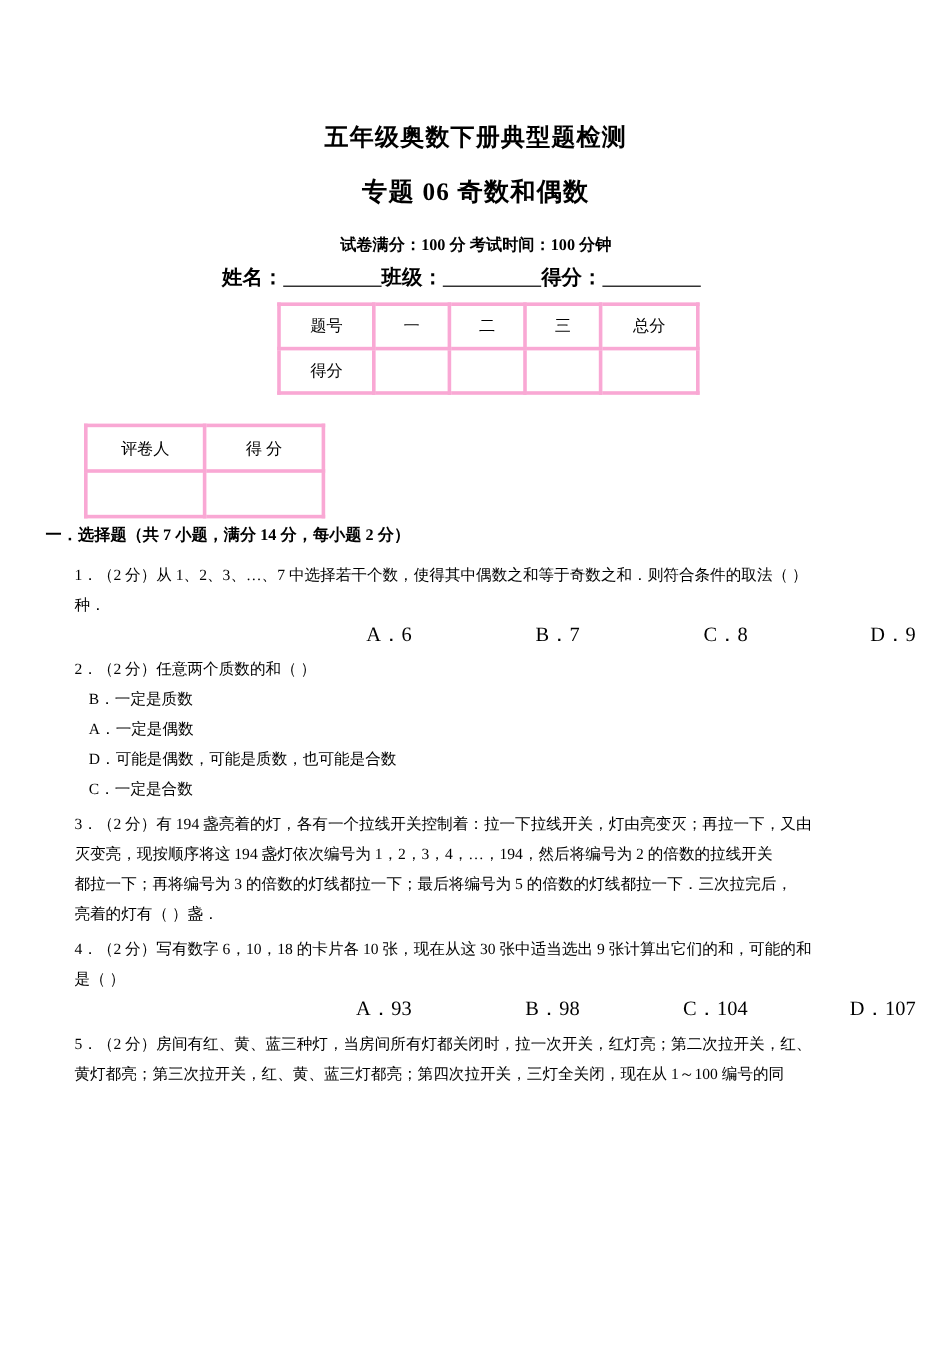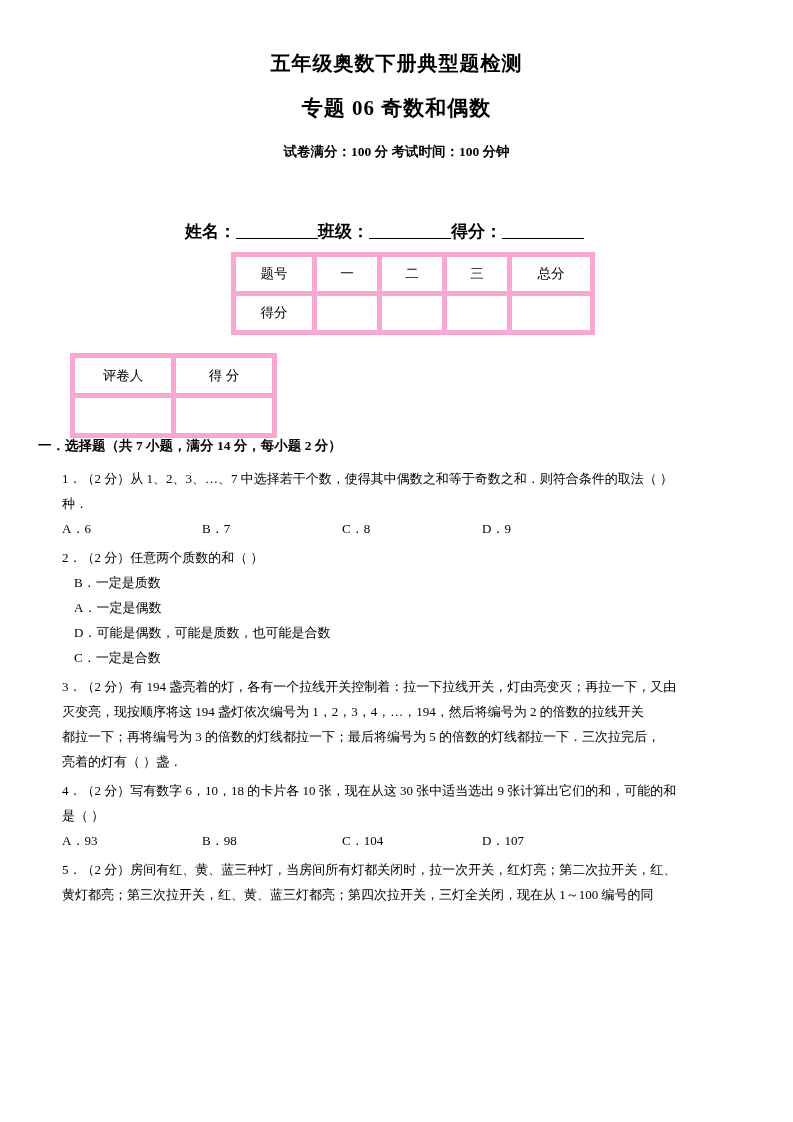--- a/index.html
+++ b/index.html
@@ -23,21 +23,21 @@
     padding: 0;
   }
 
   
   .doc-title {
     text-align: center;
     font-size: 20px;
     font-weight: bold;
     letter-spacing: 1px;
     margin: 0;
-    padding-top: 51px;
+    padding-top: 103px;
     line-height: 1.2;
   }
   .doc-subtitle {
     text-align: center;
     font-size: 21px;
     font-weight: bold;
     letter-spacing: 1px;
     margin: 0;
     padding-top: 21px;
     line-height: 1.2;
@@ -71,21 +71,21 @@
   .blank-class { width: 82px; }
   .blank-score { width: 82px; }
   .idline .lbl { margin-right: 0px; }
 
   
   table.grid {
     border-collapse: collapse;
     position: absolute;
   }
   table.grid td, table.grid th {
-    border: 5px solid #f9a8d4;
+    border: 3px solid #f9a8d4;
     text-align: center;
     vertical-align: middle;
     font-size: 13.5px;
     font-weight: normal;
     padding: 0;
   }
   #table-scores {
     left: 231px;
     top: 252px;
   }
@@ -123,26 +123,27 @@
     font-size: 13px;
     line-height: 25px;
     text-indent: 0;
     margin: 0;
     padding-left: 24px;
   }
   .q-text.hang {
     text-align: justify;
   }
   .opts-row {
-    font-size: 13px;
+    font-size: 17px;
     line-height: 25px;
     padding-left: 24px;
     display: block;
     white-space: nowrap;
     margin: 0;
+    text-align: right;
   }
   .opts-row .opt {
     display: inline-block;
     width: 140px;
   }
   .opts-col {
     font-size: 13px;
     line-height: 25px;
     padding-left: 24px;
     margin: 0;

